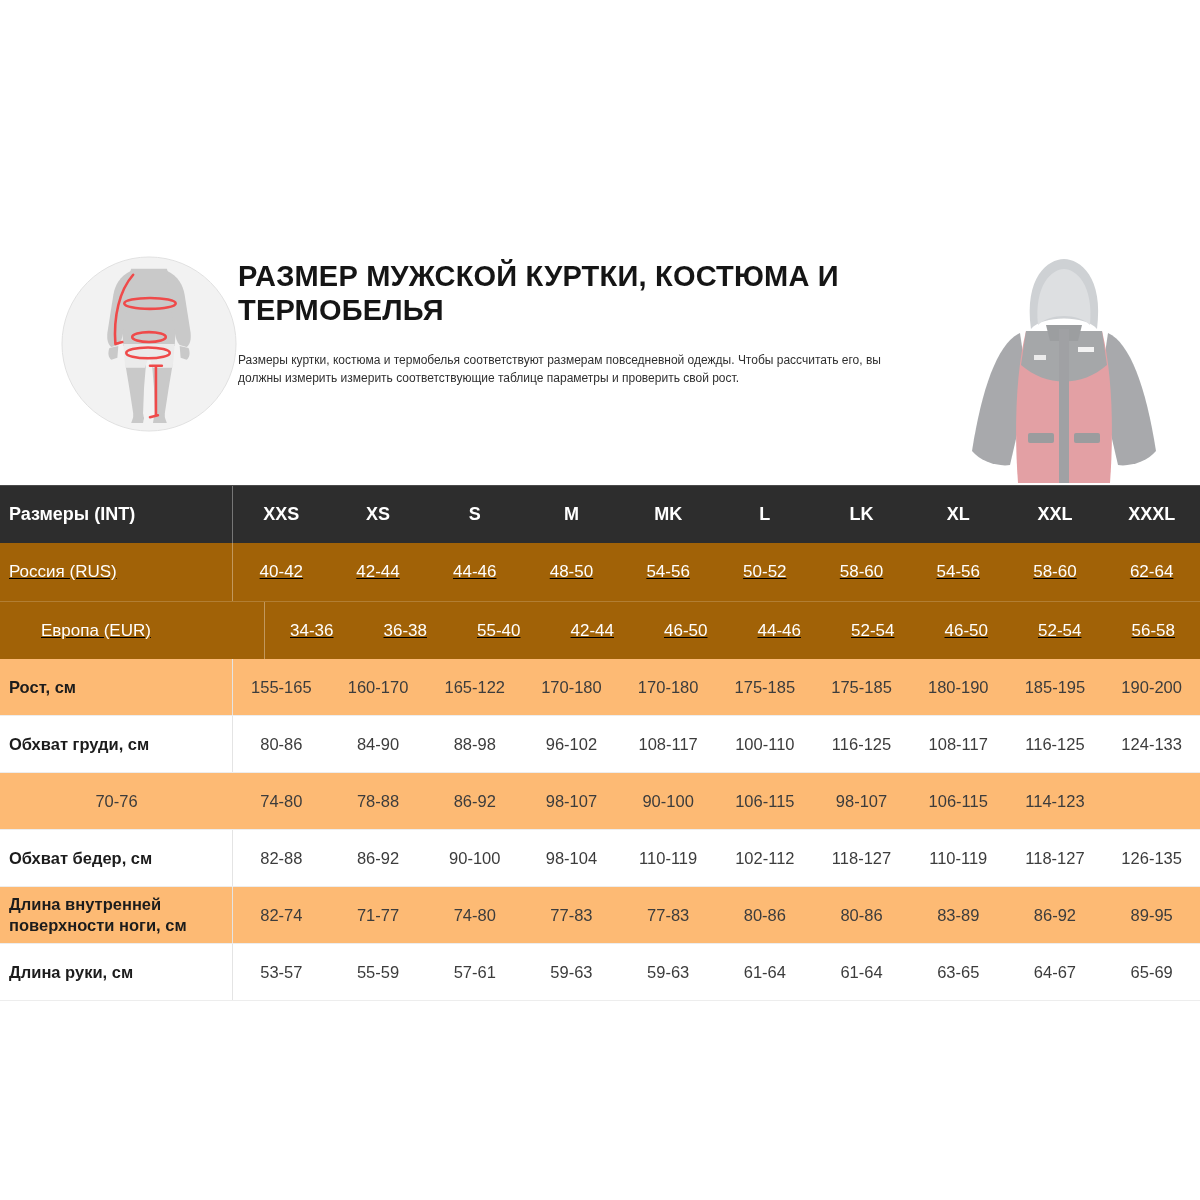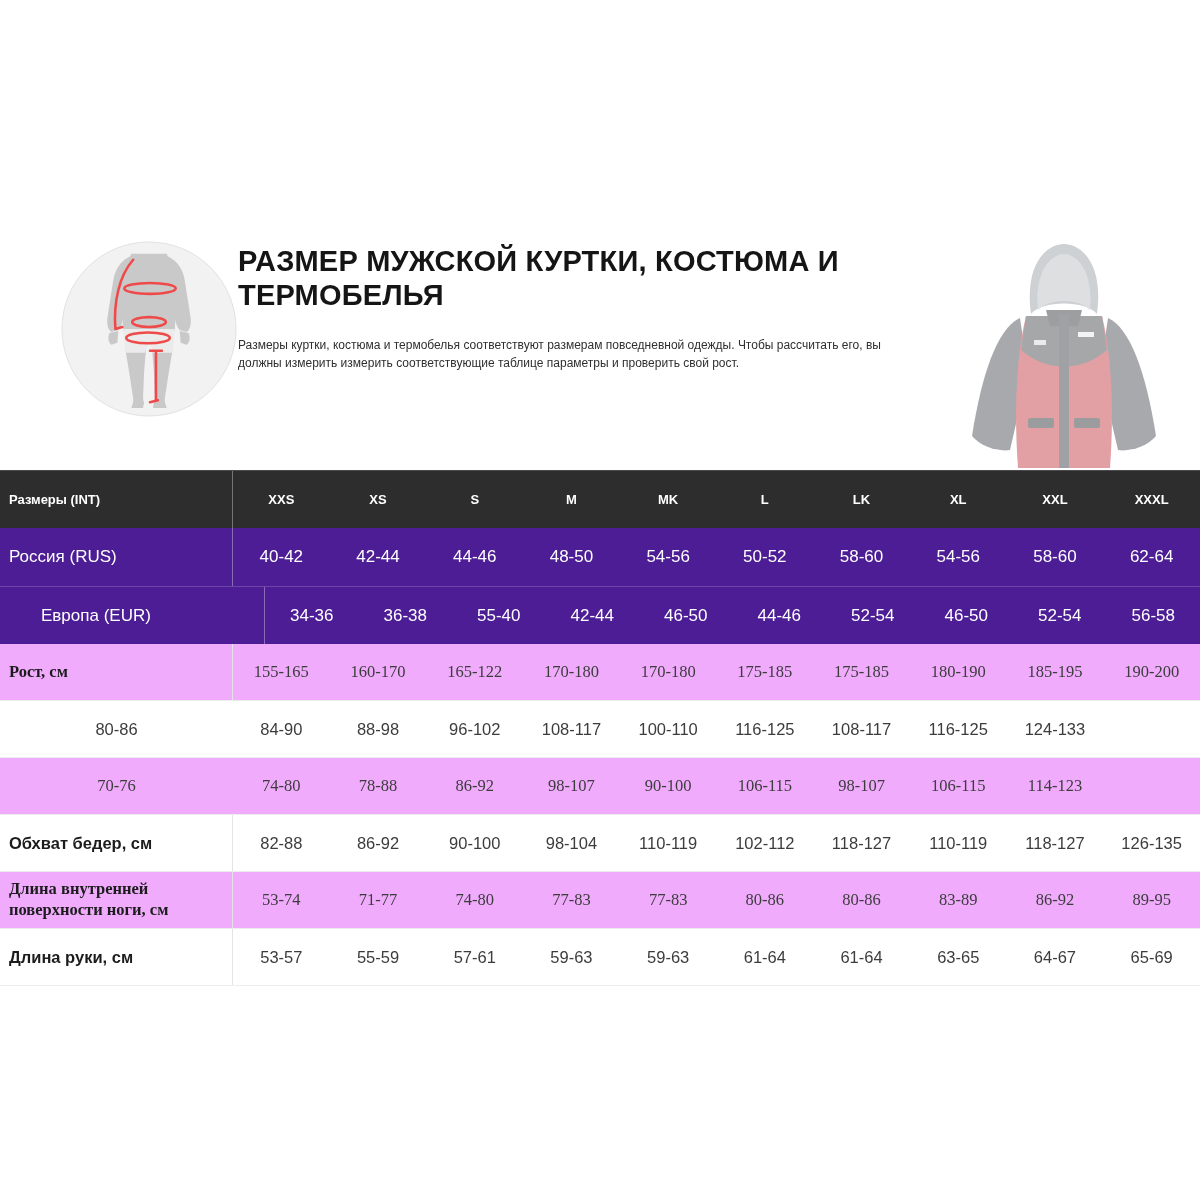--- a/index.html
+++ b/index.html
@@ -2,21 +2,21 @@
 <html><head>
 <meta charset="utf-8">
 <style>
   * { margin:0; padding:0; box-sizing:border-box; }
   html,body { background:#ffffff; }
   body {
     width:1200px; height:1200px;
     font-family:"Liberation Sans","DejaVu Sans",sans-serif;
     position:relative; overflow:hidden;
   }
-  .page { position:relative; width:1200px; height:1008px; background:#fff; }
+  .page { position:relative; width:1200px; height:1008px; background:#fff;margin-top:15px; }
 
   
   .hero { position:relative; height:470px; }
   .diagram-circle {
     position:absolute; left:60px; top:240px; width:178px; height:178px;
   }
   .hero-text { position:absolute; left:238px; top:244px; width:690px; }
   .hero-title {
     font-size:29px; line-height:1.18; font-weight:800; color:#151515;
     text-transform:uppercase; letter-spacing:0.2px; max-width:690px;
@@ -40,31 +40,31 @@
   .t-row .cell {
     display:flex; align-items:center; justify-content:center;
     font-size:16.5px; white-space:nowrap;
   }
   .t-row .cell.label {
     justify-content:flex-start; padding-left:9px; padding-right:6px;
     white-space:normal;
   }
   
   .t-row.head { height:58px; background:#2d2d2d; border-top:1px solid #4a4a4a; }
-  .t-row.head .cell { color:#ffffff; font-weight:700; font-size:13px; }
+  .t-row.head .cell { color:#ffffff; font-weight:700; font-size:18px; }
   .t-row.head .cell.label { border-right:1px solid rgba(255,255,255,0.35); }
   
-  .t-row.gray { height:58px; background:#4c1d95; }
+  .t-row.gray { height:58px; background:#a16207;text-decoration:underline; }
   .t-row.gray .cell { color:#ffffff; font-weight:400; font-size:17px; }
   .t-row.gray .cell.label { border-right:1px solid rgba(255,255,255,0.35); }
   .t-row.gray + .t-row.gray { border-top:1px solid rgba(255,255,255,0.18);padding-left:32px; }
   .t-row.gray:last-of-type { border-bottom:2px solid #6e6e6e; }
   
   .t-row.body { height:57px; background:#ffffff; border-bottom:1px solid #ededed; }
-  .t-row.body.stripe { background:#f0abfc;font-family:Liberation Serif, serif; }
+  .t-row.body.stripe { background:#fdba74; }
   .t-row.body .cell { color:#3c3c3c; }
   .t-row.body .cell.label {
     color:#1c1c1c; font-weight:700; border-right:1px solid #e4e4e4;
     line-height:1.25;
   }
 </style>
 </head>
 <body>
 
 <div class="page">
@@ -191,20 +191,21 @@
         <div class="cell">165-122</div>
         <div class="cell">170-180</div>
         <div class="cell">170-180</div>
         <div class="cell">175-185</div>
         <div class="cell">175-185</div>
         <div class="cell">180-190</div>
         <div class="cell">185-195</div>
         <div class="cell">190-200</div>
       </div>
       <div class="t-row body">
+        <div class="cell label">Обхват груди, см</div>
         <div class="cell">80-86</div>
         <div class="cell">84-90</div>
         <div class="cell">88-98</div>
         <div class="cell">96-102</div>
         <div class="cell">108-117</div>
         <div class="cell">100-110</div>
         <div class="cell">116-125</div>
         <div class="cell">108-117</div>
         <div class="cell">116-125</div>
         <div class="cell">124-133</div>
@@ -229,21 +230,21 @@
         <div class="cell">98-104</div>
         <div class="cell">110-119</div>
         <div class="cell">102-112</div>
         <div class="cell">118-127</div>
         <div class="cell">110-119</div>
         <div class="cell">118-127</div>
         <div class="cell">126-135</div>
       </div>
       <div class="t-row body stripe">
         <div class="cell label">Длина внутренней поверхности ноги, см</div>
-        <div class="cell">53-74</div>
+        <div class="cell">82-74</div>
         <div class="cell">71-77</div>
         <div class="cell">74-80</div>
         <div class="cell">77-83</div>
         <div class="cell">77-83</div>
         <div class="cell">80-86</div>
         <div class="cell">80-86</div>
         <div class="cell">83-89</div>
         <div class="cell">86-92</div>
         <div class="cell">89-95</div>
       </div>

